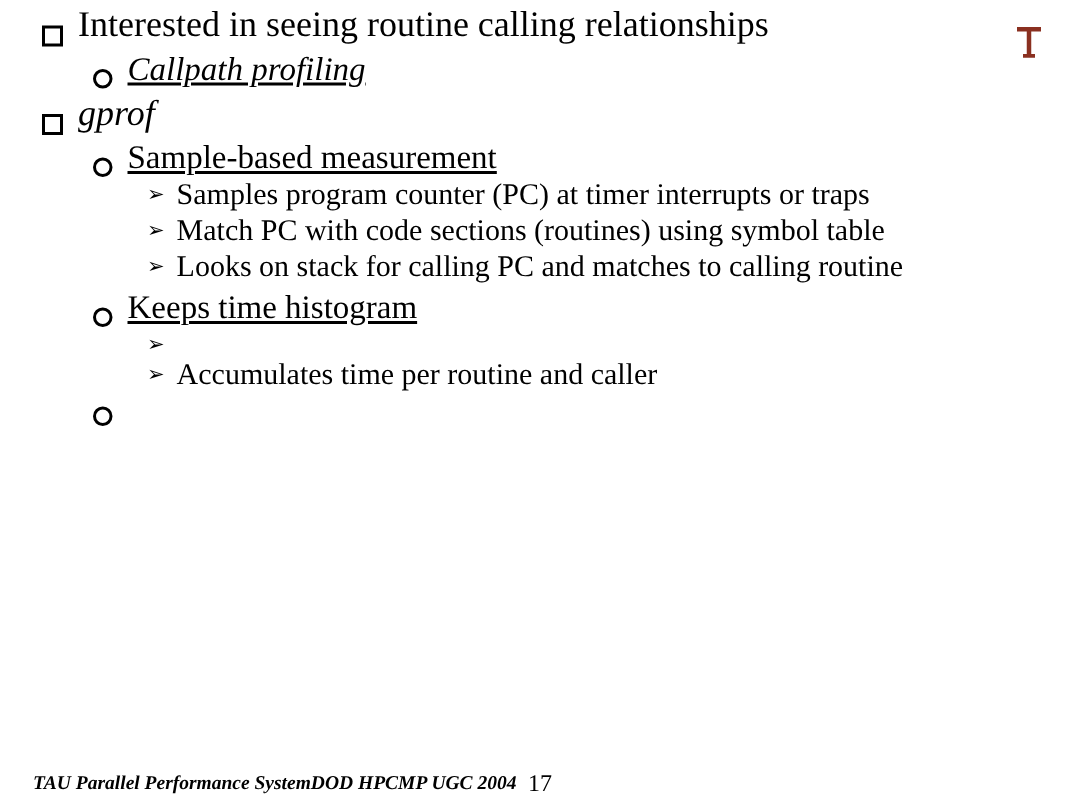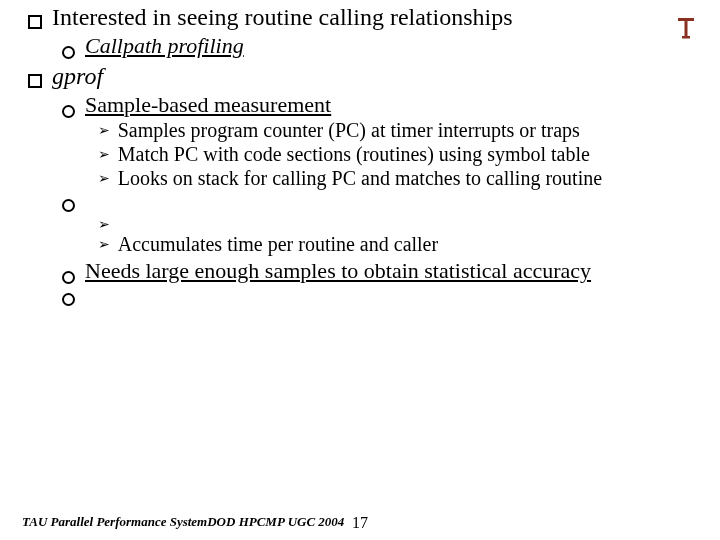--- a/index.html
+++ b/index.html
@@ -41,21 +41,21 @@
     justify-content:center;
   }
   .logo svg { width: 20px; height: 24px; }
   .content {
     padding: 0 28px 0 28px;
     font-size: 22px;
     color: #000;
   }
   .l1 {
     display: flex;
-    align-items: center;
+    align-items: flex-end;
     margin-top: 4px;
   }
   .l1 .bullet {
     width: 14px; height: 14px;
     border: 2px solid #000;
     margin-top: 8px;
     margin-right: 10px;
     flex: 0 0 auto;
   }
   .l1 .txt { font-size: 24px; }
@@ -166,33 +166,30 @@
         <span class="bullet">➢</span>
         <span class="txt">Match PC with code sections (routines) using symbol table</span>
       </div>
       <div class="l3">
         <span class="bullet">➢</span>
         <span class="txt">Looks on stack for calling PC and matches to calling routine</span>
       </div>
 
       <div class="l2">
         <span class="bullet"></span>
+        <span class="txt">Keeps time histogram</span>
       </div>
       <div class="l3">
         <span class="bullet">➢</span>
       </div>
       <div class="l3">
         <span class="bullet">➢</span>
         <span class="txt">Accumulates time per routine and caller</span>
       </div>
 
-      <div class="l2">
-        <span class="bullet"></span>
-        <span class="txt">Needs large enough samples to obtain statistical accuracy</span>
-      </div>
       <div class="l2">
         <span class="bullet"></span>
       </div>
     </div>
 
   </div>
 
   <div class="footer">
     <span>TAU Parallel Performance System</span>
     <span class="footer-center">17</span>

